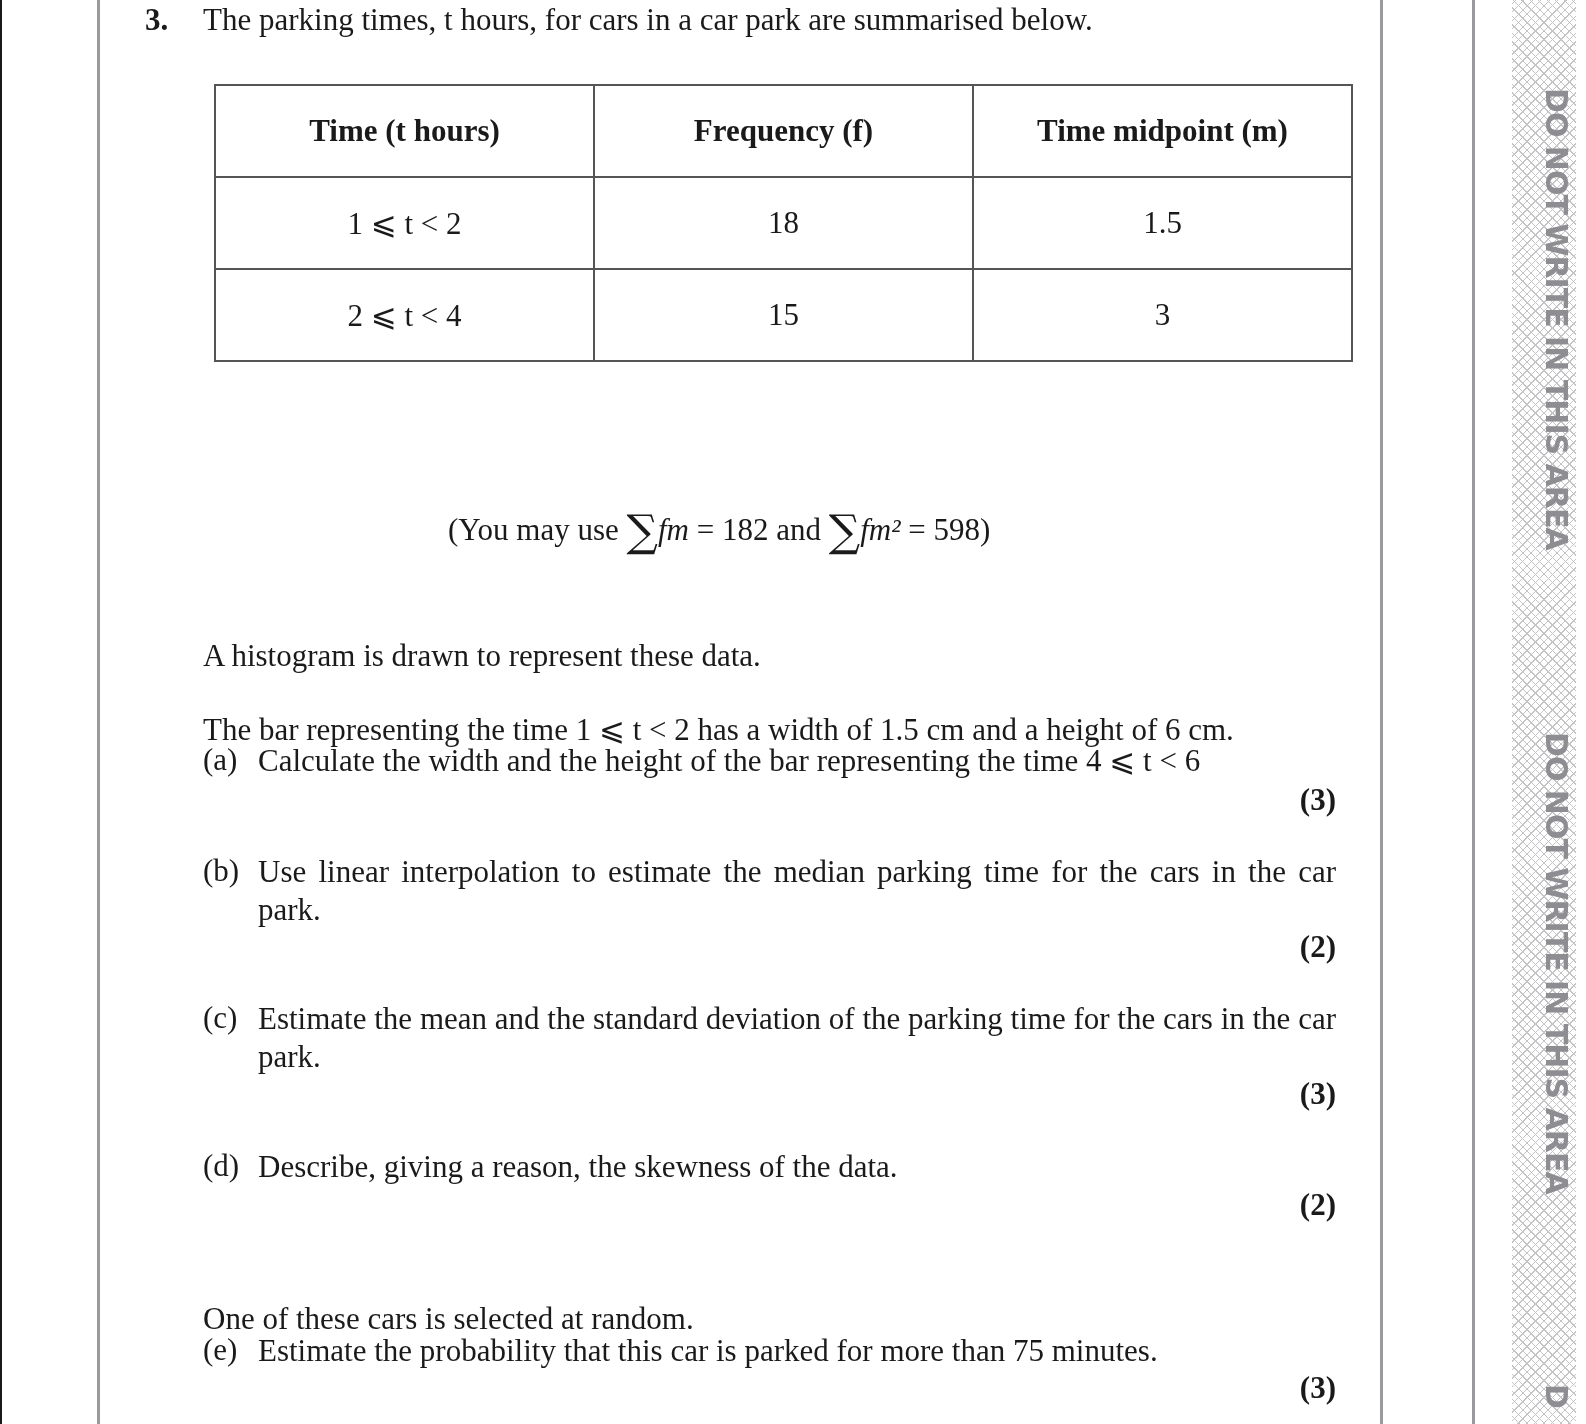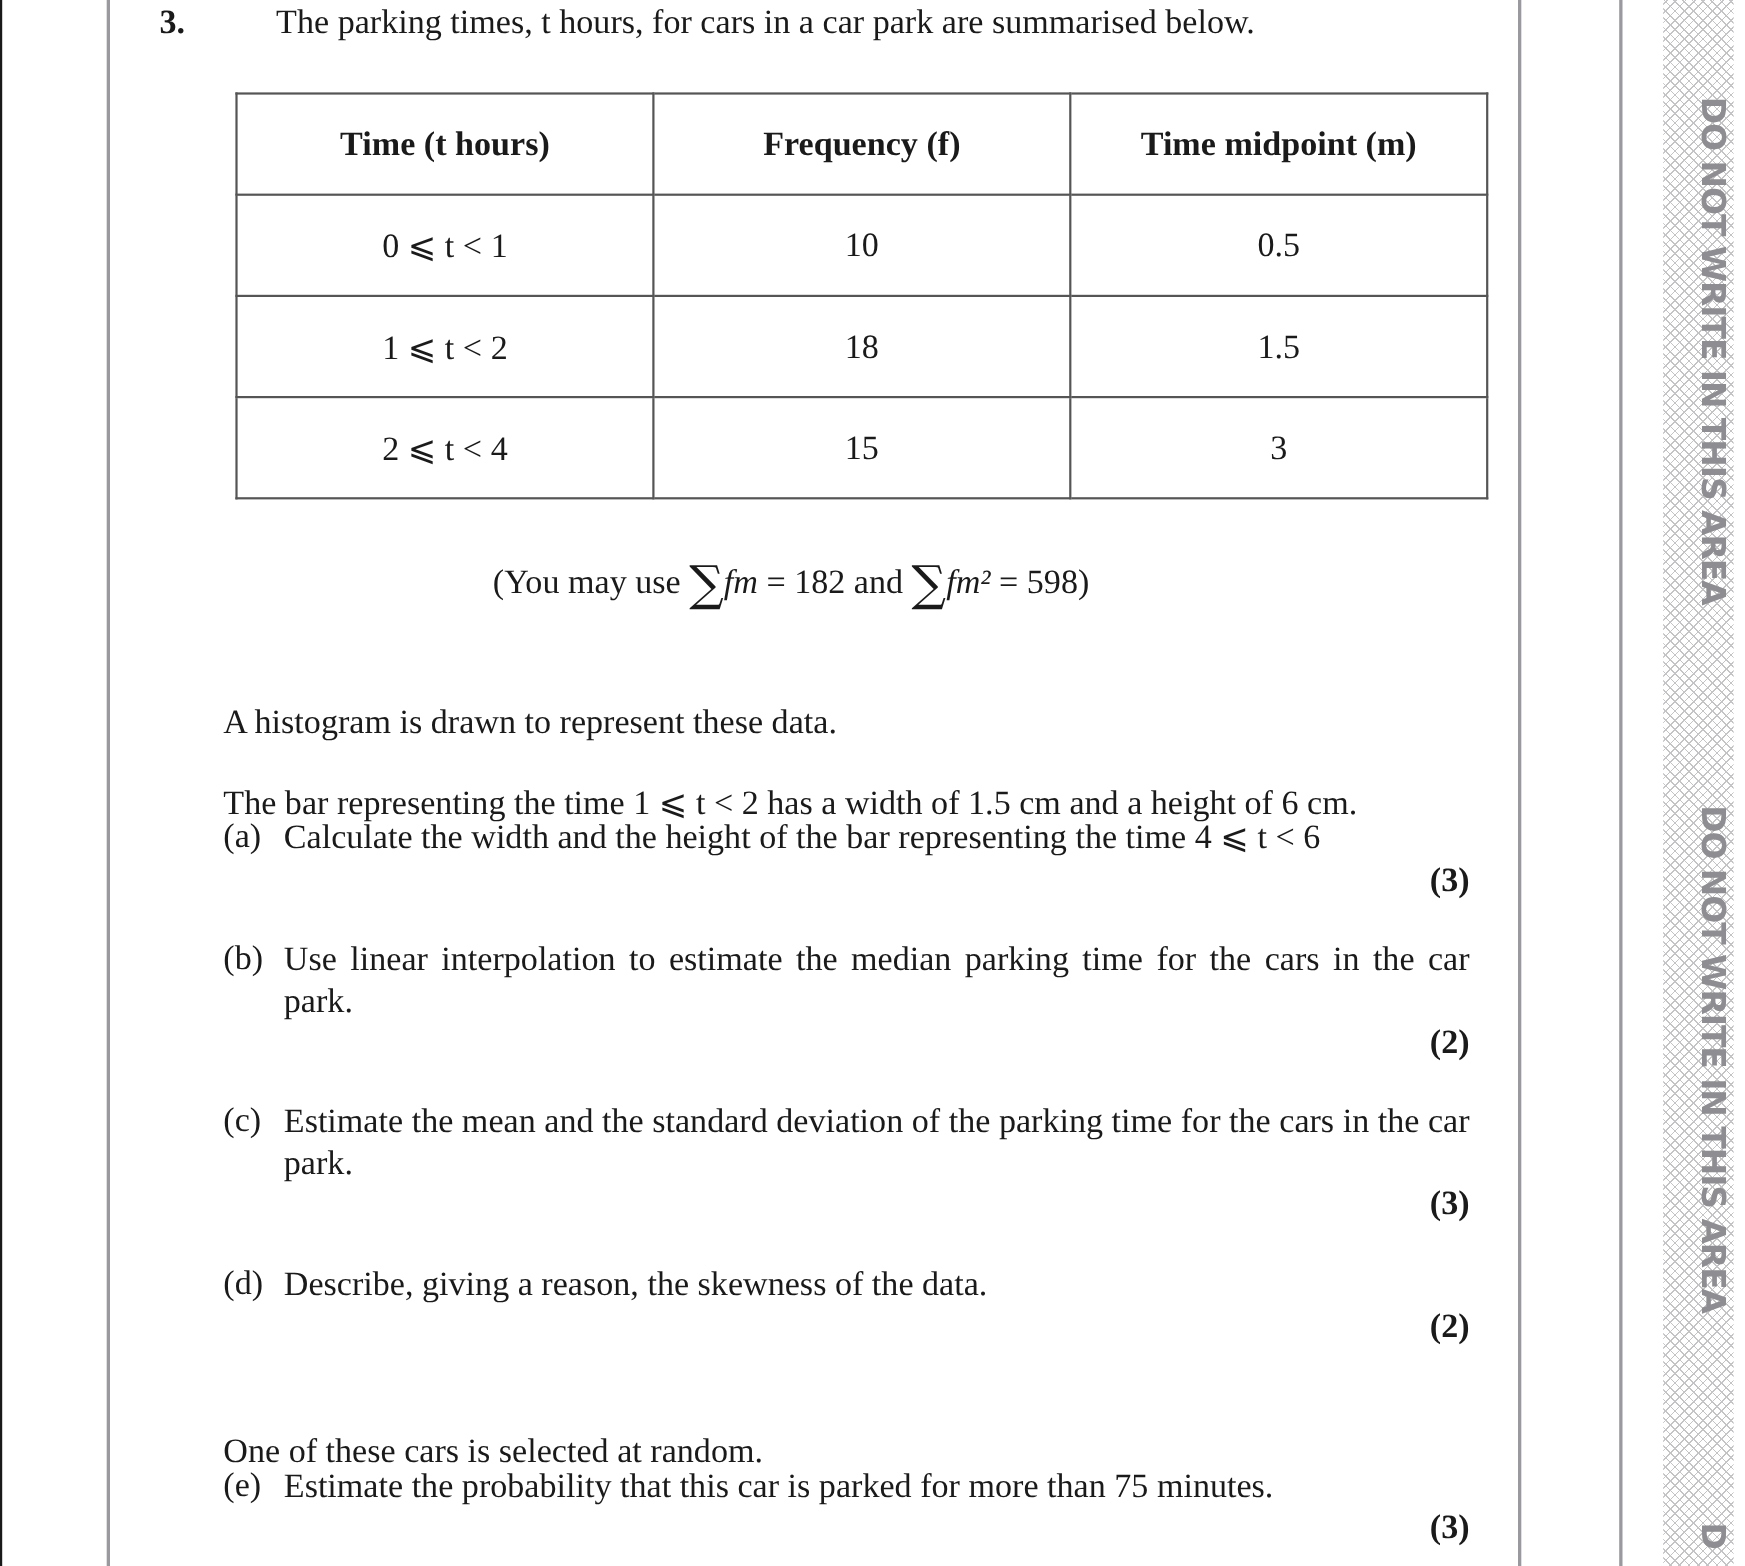--- a/index.html
+++ b/index.html
@@ -18,21 +18,21 @@
         repeating-linear-gradient(-45deg, transparent 0 5px, #c4c4c6 5px 6px);
     }
     .vtext {
       position: absolute; width: 60px;
       writing-mode: vertical-rl; text-orientation: mixed;
       font-family: "DejaVu Sans", sans-serif; font-weight: bold;
       font-size: 30px; color: #8e8e92; letter-spacing: -1px;
       text-align: center; white-space: nowrap;
     }
     .qnum { position: absolute; left: 145px; top: 2px; font-weight: bold; font-size: 31px; }
-    .qintro { position: absolute; left: 203px; top: 2px; font-size: 31px; margin-left: 48px; }
+    .qintro { position: absolute; left: 203px; top: 2px; font-size: 31px; }
     table.freq {
       position: absolute; left: 214px; top: 84px; border-collapse: collapse;
       font-size: 31px;
     }
     table.freq td, table.freq th {
       border: 2px solid #555; width: 347px; height: 60px; text-align: center; padding: 15px;
     }
     table.freq th { font-weight: bold; }
     .hint { position: absolute; left: 448px; top: 505px; font-size: 31px; white-space: nowrap; }
     .sigma { font-size: 44px; vertical-align: -6px; font-family: "DejaVu Serif", serif; }
@@ -59,25 +59,20 @@
 
 <div class="qnum">3.</div>
 <div class="qintro">The parking times, t hours, for cars in a car park are summarised below.</div>
 
 <table class="freq">
   <tbody>
       <tr>
     <th>Time (t hours)</th>
     <th>Frequency (f)</th>
     <th>Time midpoint (m)</th>
-  </tr>
-  <tr>
-    <td>0 ⩽ t &lt; 1</td>
-    <td>10</td>
-    <td>0.5</td>
   </tr>
   <tr>
     <td>1 ⩽ t &lt; 2</td>
     <td>18</td>
     <td>1.5</td>
   </tr>
   <tr>
     <td>2 ⩽ t &lt; 4</td>
     <td>15</td>
     <td>3</td>

